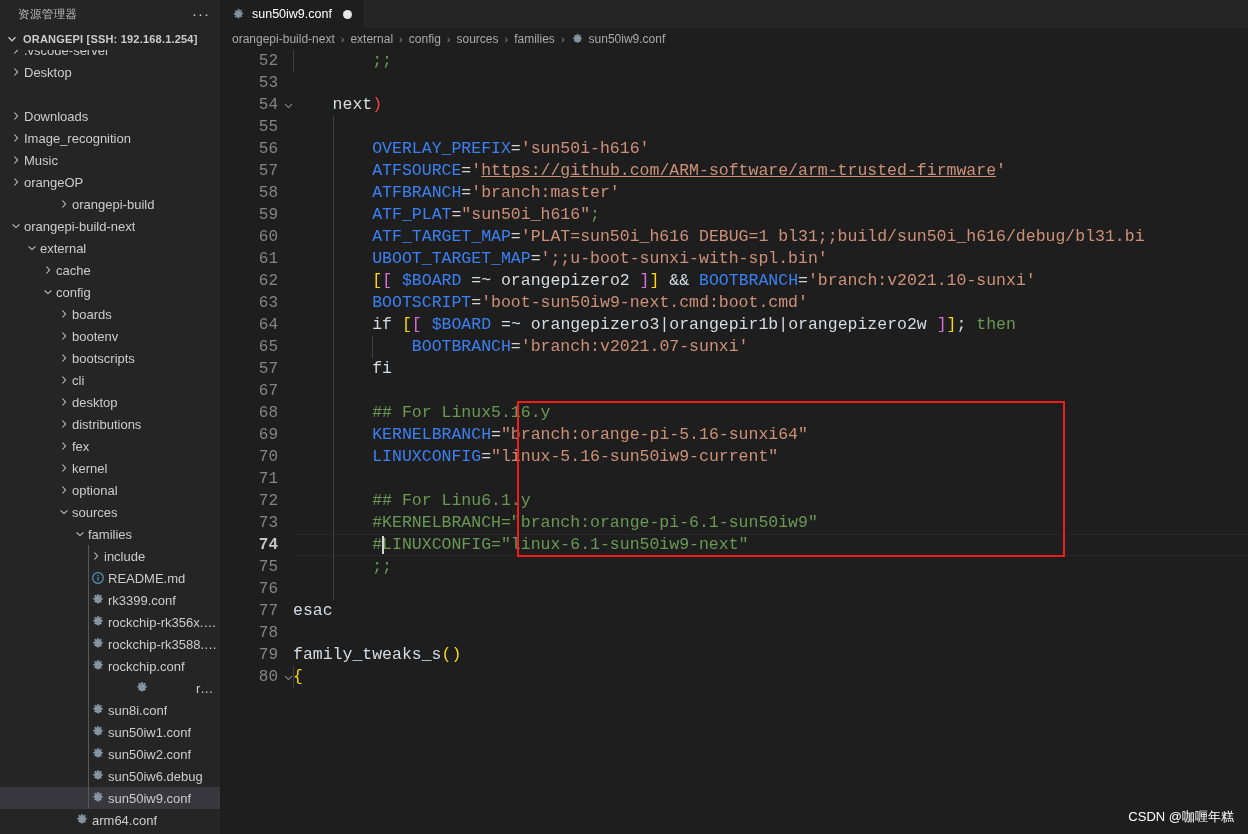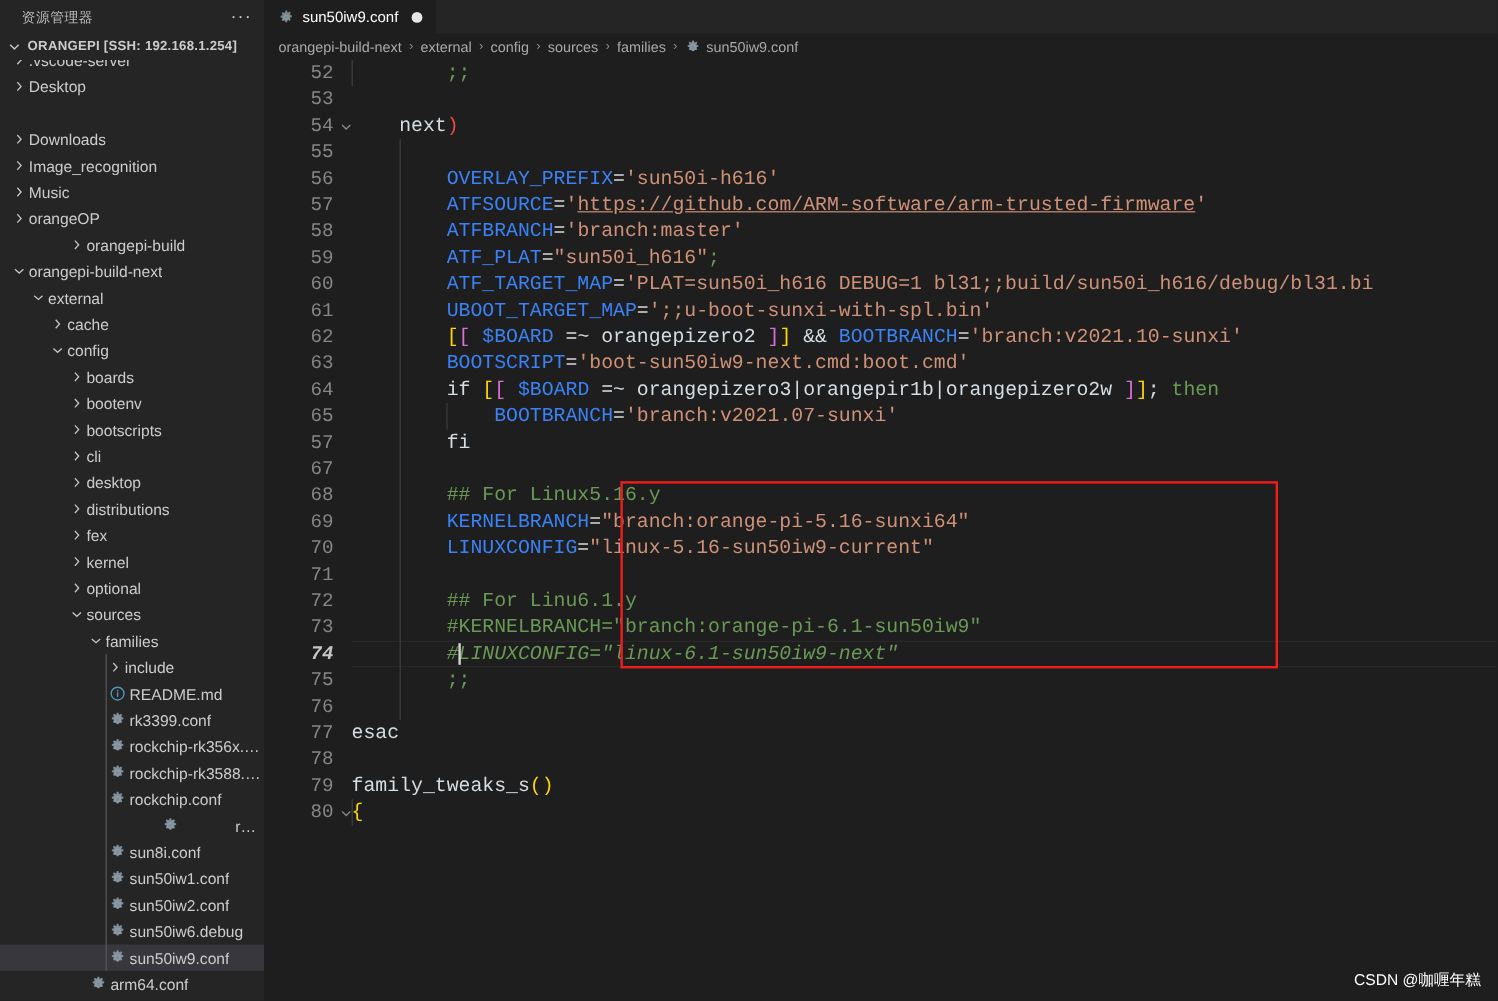--- a/index.html
+++ b/index.html
@@ -547,21 +547,21 @@
             <div class="ln" style="top: 264px; position: absolute; left: 0px; right: 0px;"><span class="num">64</span><span class="code"><span class="t-plain">        </span><span class="t-plain">if </span><span class="t-brk1">[</span><span class="t-brk2">[</span><span class="t-plain"> </span><span class="t-var">$BOARD</span><span class="t-plain"> =~ </span><span class="t-plain">orangepizero3|orangepir1b|orangepizero2w</span><span class="t-plain"> </span><span class="t-brk2">]</span><span class="t-brk1">]</span><span class="t-plain">; </span><span class="t-green">then</span></span></div>
             <div class="ln" style="top: 286px; position: absolute; left: 0px; right: 0px;"><span class="num">65</span><span class="code"><span class="t-plain">            </span><span class="t-var">BOOTBRANCH</span><span class="t-op">=</span><span class="t-str">'branch:v2021.07-sunxi'</span></span></div>
             <div class="ln" style="top: 308px; position: absolute; left: 0px; right: 0px;"><span class="num">57</span><span class="code"><span class="t-plain">        </span><span class="t-plain">fi</span></span></div>
             <div class="ln" style="top: 330px; position: absolute; left: 0px; right: 0px;"><span class="num">67</span><span class="code"></span></div>
             <div class="ln" style="top: 352px; position: absolute; left: 0px; right: 0px;"><span class="num">68</span><span class="code"><span class="t-plain">        </span><span class="t-cmt">## For Linux5.16.y</span></span></div>
             <div class="ln" style="top: 374px; position: absolute; left: 0px; right: 0px;"><span class="num">69</span><span class="code"><span class="t-plain">        </span><span class="t-var">KERNELBRANCH</span><span class="t-op">=</span><span class="t-str">"branch:orange-pi-5.16-sunxi64"</span></span></div>
             <div class="ln" style="top: 396px; position: absolute; left: 0px; right: 0px;"><span class="num">70</span><span class="code"><span class="t-plain">        </span><span class="t-var">LINUXCONFIG</span><span class="t-op">=</span><span class="t-str">"linux-5.16-sun50iw9-current"</span></span></div>
             <div class="ln" style="top: 418px; position: absolute; left: 0px; right: 0px;"><span class="num">71</span><span class="code"></span></div>
             <div class="ln" style="top: 440px; position: absolute; left: 0px; right: 0px;"><span class="num">72</span><span class="code"><span class="t-plain">        </span><span class="t-cmt">## For Linu6.1.y</span></span></div>
             <div class="ln" style="top: 462px; position: absolute; left: 0px; right: 0px;"><span class="num">73</span><span class="code"><span class="t-plain">        </span><span class="t-cmt">#KERNELBRANCH="branch:orange-pi-6.1-sun50iw9"</span></span></div>
-            <div class="ln active" style="top: 484px; position: absolute; left: 0px; right: 0px; font-style: italic;"><div class="hl"></div><span class="num">74</span><span class="code"><span class="t-plain">        </span><span class="t-cmt">#LINUXCONFIG="linux-6.1-sun50iw9-next"</span></span></div>
+            <div class="ln active" style="top: 484px; position: absolute; left: 0px; right: 0px;"><div class="hl"></div><span class="num">74</span><span class="code"><span class="t-plain">        </span><span class="t-cmt">#LINUXCONFIG="linux-6.1-sun50iw9-next"</span></span></div>
             <div class="ln" style="top: 506px; position: absolute; left: 0px; right: 0px;"><span class="num">75</span><span class="code"><span class="t-plain">        </span><span class="t-green">;;</span></span></div>
             <div class="ln" style="top: 528px; position: absolute; left: 0px; right: 0px;"><span class="num">76</span><span class="code"></span></div>
             <div class="ln" style="top: 550px; position: absolute; left: 0px; right: 0px;"><span class="num">77</span><span class="code"><span class="t-plain">esac</span></span></div>
             <div class="ln" style="top: 572px; position: absolute; left: 0px; right: 0px;"><span class="num">78</span><span class="code"></span></div>
             <div class="ln" style="top: 594px; position: absolute; left: 0px; right: 0px;"><span class="num">79</span><span class="code"><span class="t-plain">family_tweaks_s</span><span class="t-brk1">(</span><span class="t-brk1">)</span></span></div>
             <div class="ln" style="top: 616px; position: absolute; left: 0px; right: 0px;"><span class="num">80</span><span class="fold"><svg viewBox="0 0 16 16">
                   <path fill="none" stroke="#8a8a8a" stroke-width="1.6" d="M3 6l5 5 5-5"></path>
                 </svg></span><span class="code"><span class="t-brk1">{</span></span></div>
             <div class="iguide" style="left: 73px; top: 0px; height: 22px;"></div>
             <div class="iguide" style="left: 112.6px; top: 66px; height: 484px;"></div>

